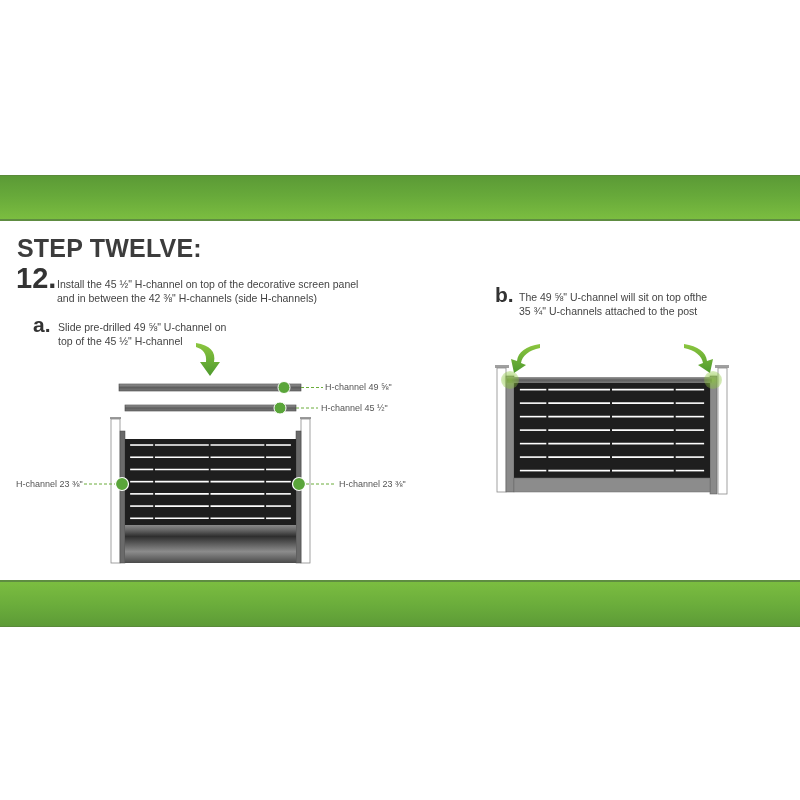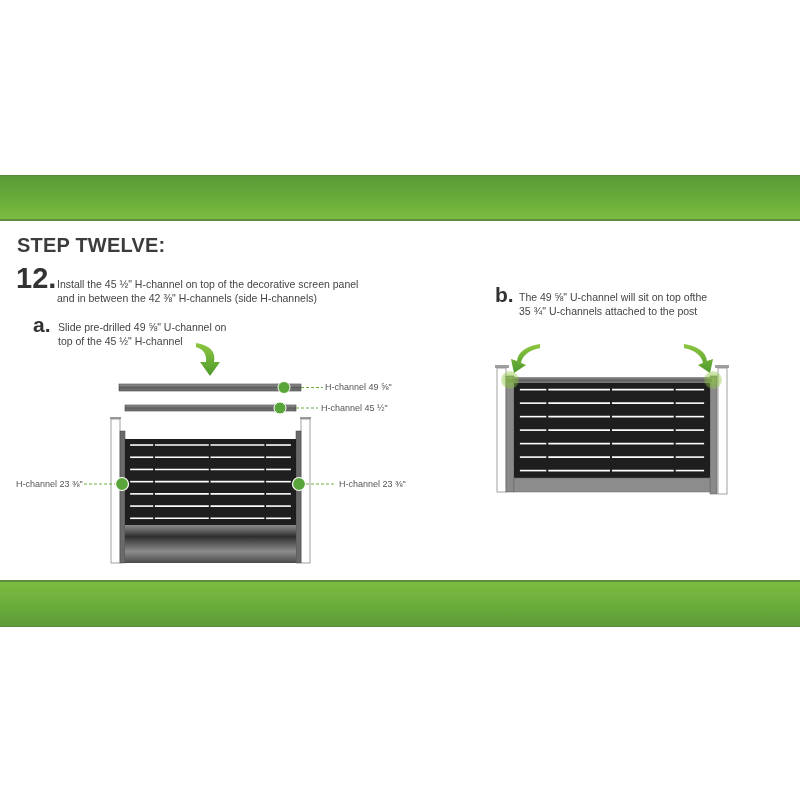--- a/index.html
+++ b/index.html
@@ -12,21 +12,21 @@
     top: 175px; height: 43px;
     background: linear-gradient(to bottom, #5b9a36 0%, #67a93a 45%, #7bbd40 100%);
     border-top: 1px solid #5a8a3a; border-bottom: 2px solid #5e8c41;
   }
   .bar-bottom {
     top: 580px; height: 44px;
     background: linear-gradient(to bottom, #7bbd40 0%, #6aac3b 55%, #5d9b37 100%);
     border-top: 2px solid #5e8c41; border-bottom: 1px solid #5a8a3a;
   }
   .step-title {
-    position: absolute; left: 17px; top: 234px; font-size: 20px; font-weight: bold; color: #3c3c3c;
+    position: absolute; left: 17px; top: 234px; font-size: 25px; font-weight: bold; color: #3c3c3c;
     letter-spacing: 0.2px;
   }
   .step-num {
     position: absolute; left: 16px; top: 262px; font-size: 29px; font-weight: bold; color: #333;
   }
   .step-text {
     position: absolute; left: 57px; top: 277px; font-size: 10.5px; line-height: 14px; color: #444;
     width: 330px;
   }
   .sub-letter {

